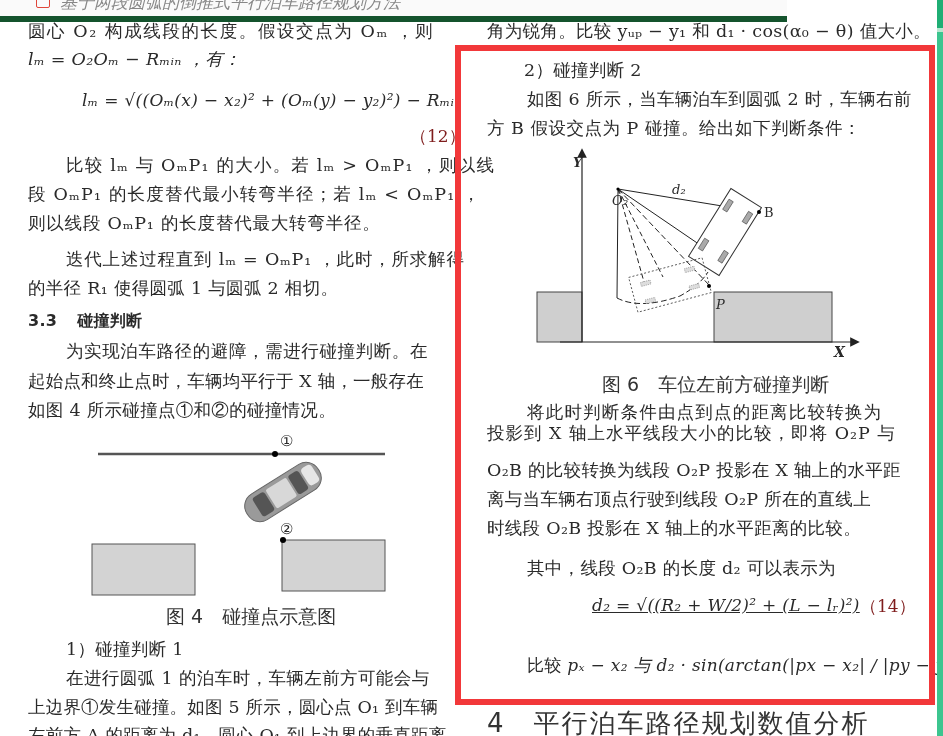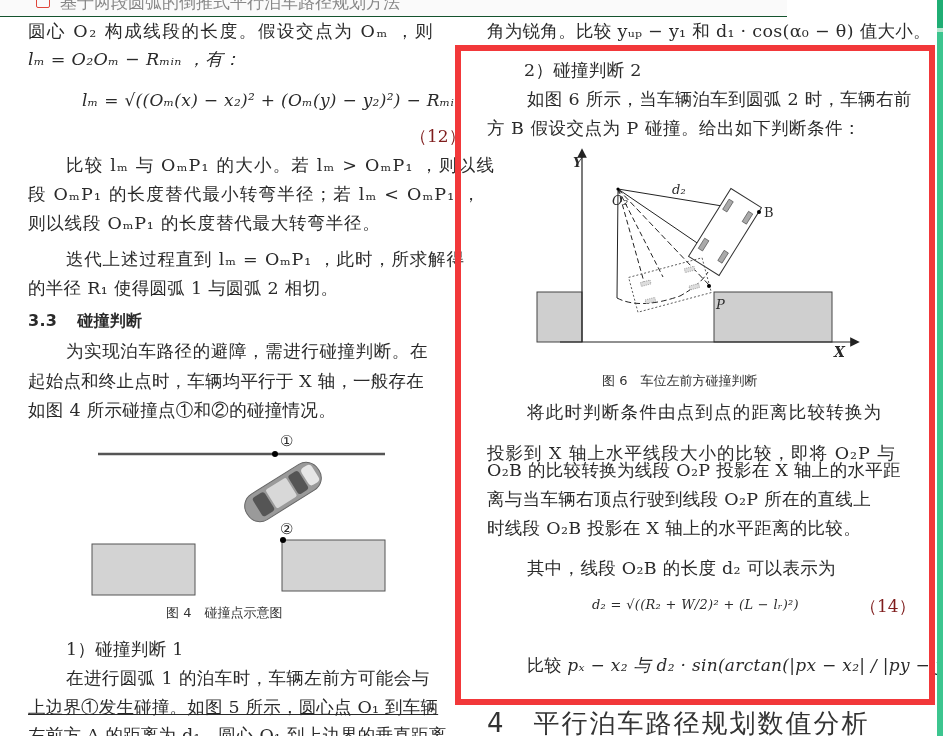--- a/index.html
+++ b/index.html
@@ -3,21 +3,21 @@
 <meta charset="utf-8">
 <style>
   html, body { margin:0; padding:0; }
   body {
     width:943px; height:736px; overflow:hidden; position:relative;
     background:#ffffff; color:#222;
     font-family:"DejaVu Serif","Liberation Serif",serif;
   }
   .topbar {
     position:absolute; left:0; top:0; width:787px; height:16px;
-    background:#fafafa; border-bottom:1px solid #14532d; overflow:hidden;
+    background:#fafafa; border-bottom:6px solid #14532d; overflow:hidden;font-style:italic;
   }
   .topbar .pdf-icon {
     position:absolute; left:36px; top:-6px; width:14px; height:14px;
     border:1.5px solid #e0463a; border-radius:2px; box-sizing:border-box;
   }
   .topbar .doc-title {
     position:absolute; left:60px; top:-9px; font-size:17px; color:#888;
     font-family:"DejaVu Sans","Liberation Sans",sans-serif; white-space:nowrap;
   }
   .topbar .page-count {
@@ -37,21 +37,21 @@
 
   .scrollbar {
     position:absolute; right:0; top:0; width:6px; height:736px; background:#3cc58f;
   }
   .scrollbar .thumb { position:absolute; left:0; top:0; width:6px; height:28px; background:#1fae74; }
   .scrollbar .track-gap { position:absolute; left:0; top:28px; width:6px; height:4px; background:#b7e6cf; }
 
   .text { position:absolute; font-size:17.5px; line-height:26.5px; white-space:nowrap; color:#2a2a2a; letter-spacing:0.3px; }
   .i { font-style:italic; }
   .heading { font-family:"DejaVu Sans","Liberation Sans",sans-serif; font-weight:bold; font-size:16px; }
-  .caption { position:absolute; font-family:"DejaVu Sans","Liberation Sans",sans-serif; font-size:13px; color:#333; white-space:nowrap; }
+  .caption { position:absolute; font-family:"DejaVu Sans","Liberation Sans",sans-serif; font-size:19px; color:#333; white-space:nowrap; }
   .eqnum { position:absolute; font-size:17px; color:#7f1d1d; }
   .section4 { position:absolute; left:487px; top:706px; font-family:"DejaVu Sans","Liberation Sans",sans-serif; font-size:26px; color:#333; white-space:nowrap; letter-spacing:2px; }
 
   .highlight-box {
     position:absolute; left:455px; top:45px; width:468px; height:648px;
     border:6px solid #f2383a; pointer-events:none;
   }
   svg { position:absolute; left:0; top:0; }
 </style>
 </head>
@@ -106,21 +106,21 @@
     <rect x="12" y="-11" width="12" height="22" rx="3" fill="#555"></rect>
     <rect x="26" y="-10" width="12" height="20" rx="4" fill="#e6e6e6"></rect>
   </g>
 </svg>
 <div class="text" style="left:280px;top:428px;font-size:15px;">①</div>
 <div class="text" style="left:280px;top:516px;font-size:15px;">②</div>
 <div class="caption" style="left:166px;top:604px;">图 4　碰撞点示意图</div>
 
 <div class="text" style="left:66px;top:636px;">1）碰撞判断 1</div>
 <div class="text" style="left:66px;top:665px;letter-spacing:0.4px;text-align:right;">在进行圆弧 1 的泊车时，车辆左前方可能会与</div>
-<div class="text" style="left:28px;top:694px;letter-spacing:0.2px;text-decoration:underline;">上边界①发生碰撞。如图 5 所示，圆心点 O₁ 到车辆</div>
+<div class="text" style="left:28px;top:694px;letter-spacing:0.2px;">上边界①发生碰撞。如图 5 所示，圆心点 O₁ 到车辆</div>
 <div class="text" style="left:28px;top:722px;letter-spacing:0.2px;">左前方 A 的距离为 d₁，圆心 O₁ 到上边界的垂直距离</div>
 
 <div class="text" style="left:487px;top:18px;">角为锐角。比较 yᵤₚ − y₁ 和 d₁ · cos(α₀ − θ) 值大小。</div>
 
 <div class="text" style="left:524px;top:57px;">2）碰撞判断 2</div>
 <div class="text" style="left:527px;top:86px;letter-spacing:0.3px;">如图 6 所示，当车辆泊车到圆弧 2 时，车辆右前</div>
 <div class="text" style="left:487px;top:115px;letter-spacing:0.5px;">方 B 假设交点为 P 碰撞。给出如下判断条件：</div>
 
 <svg width="943" height="736">
   <defs>
@@ -162,27 +162,27 @@
 </svg>
 <div class="text i" style="left:573px;top:155px;font-size:13px;font-weight:bold;line-height:16px;">Y</div>
 <div class="text i" style="left:834px;top:344px;font-size:14px;font-weight:bold;line-height:16px;">X</div>
 <div class="text i" style="left:612px;top:169px;font-size:13px;line-height:16px;margin-top:24px;">O₂</div>
 <div class="text i" style="left:672px;top:182px;font-size:13px;line-height:16px;">d₂</div>
 <div class="text" style="left:764px;top:205px;font-size:13px;line-height:16px;">B</div>
 <div class="text i" style="left:716px;top:297px;font-size:13px;line-height:16px;">P</div>
 <div class="caption" style="left:602px;top:372px;">图 6　车位左前方碰撞判断</div>
 
 <div class="text" style="left:527px;top:399px;letter-spacing:1.2px;">将此时判断条件由点到点的距离比较转换为</div>
-<div class="text" style="left:487px;top:440px;letter-spacing:1.0px;">投影到 X 轴上水平线段大小的比较，即将 O₂P 与</div>
+<div class="text" style="left:487px;top:420px;letter-spacing:1.0px;">投影到 X 轴上水平线段大小的比较，即将 O₂P 与</div>
 <div class="text" style="left:487px;top:457px;letter-spacing:0.3px;text-align:center;">O₂B 的比较转换为线段 O₂P 投影在 X 轴上的水平距</div>
 <div class="text" style="left:487px;top:486px;letter-spacing:0.3px;">离与当车辆右顶点行驶到线段 O₂P 所在的直线上</div>
 <div class="text" style="left:487px;top:515px;">时线段 O₂B 投影在 X 轴上的水平距离的比较。</div>
 <div class="text" style="left:527px;top:555px;">其中，线段 O₂B 的长度 d₂ 可以表示为</div>
 
-<div class="text i" style="left:592px;top:592px;font-size:13px;">d₂ = √((R₂ + W/2)² + (L − lᵣ)²)</div>
+<div class="text i" style="left:592px;top:592px;font-size:17px;text-decoration:underline;">d₂ = √((R₂ + W/2)² + (L − lᵣ)²)</div>
 <div class="eqnum" style="left:860px;top:595px;">（14）</div>
 
 <div class="text" style="left:527px;top:652px;font-size:17px;">
   <span>比较</span>
   <span class="i">pₓ − x₂ 与 d₂ · sin(arctan(|px − x₂| / |py − y₂|)) 的大小。</span>
 </div>
 
 <div class="highlight-box"></div>
 
 <div class="section4">4　平行泊车路径规划数值分析</div>

